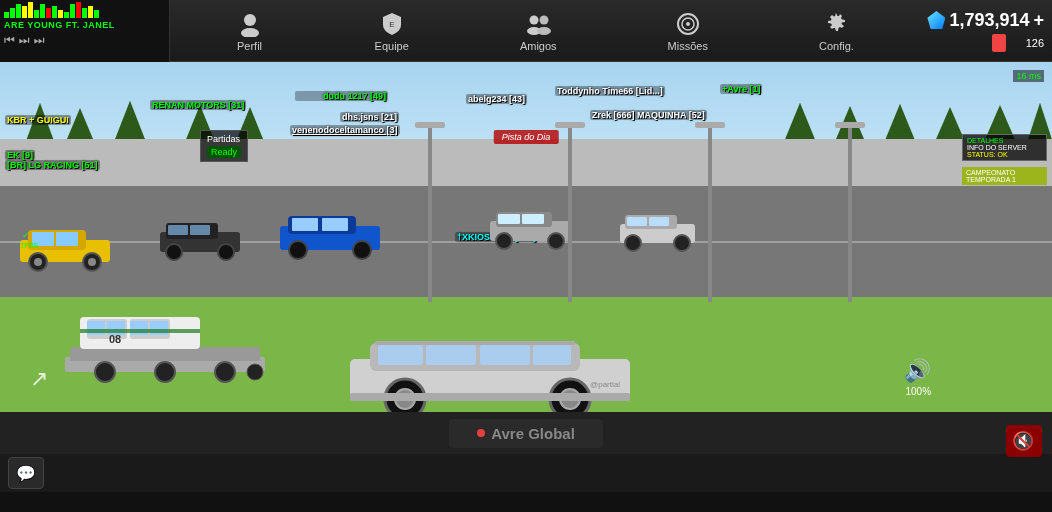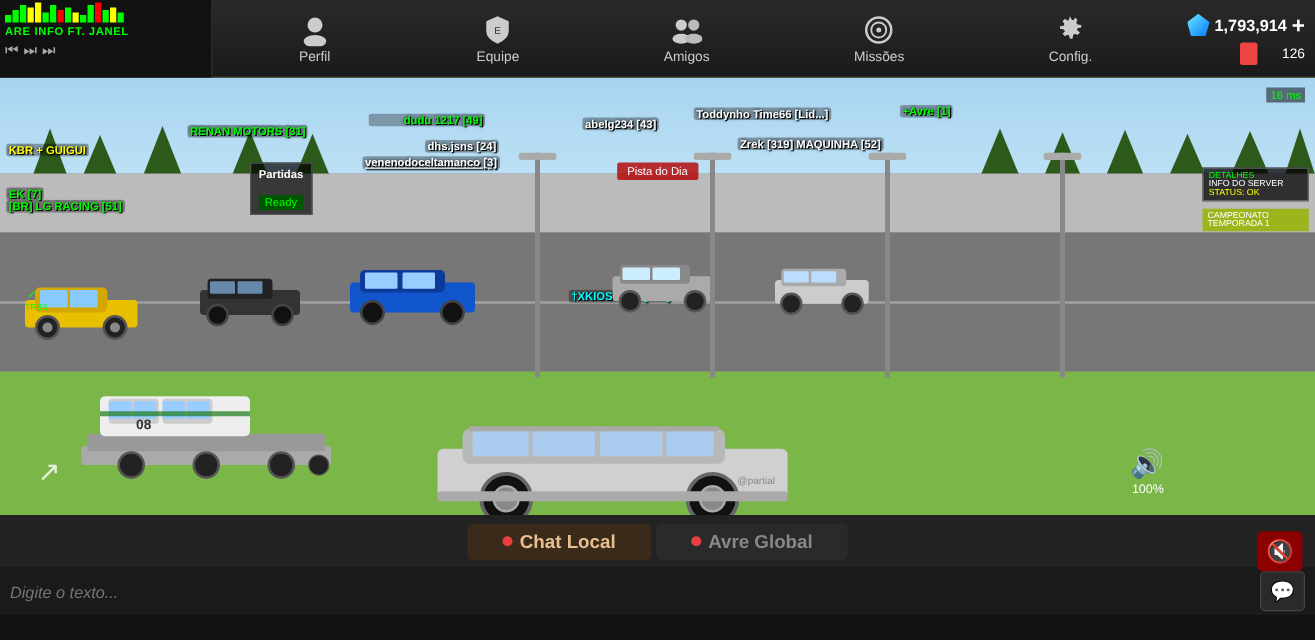--- a/index.html
+++ b/index.html
@@ -114,21 +114,21 @@
       gap: 4px;
     }
     #fuel-row {
       display: flex;
       align-items: center;
       gap: 20px;
     }
 
     .currency-val {
       color: #fff;
-      font-size: 13px;
+      font-size: 18px;
       font-weight: bold;
     }
     .currency-small {
       color: #fff;
       font-size: 11px;
     }
 
     .diamond-icon {
       width: 18px;
       height: 18px;
@@ -359,20 +359,21 @@
       position: absolute;
       top: 68px;
       left: 50%;
       transform: translateX(-50%);
       background: rgba(180,0,0,0.8);
       color: #fff;
       font-size: 9px;
       padding: 2px 8px;
       border-radius: 2px;
       z-index: 20;
+      font-style: italic;
     }
 
     
     #info-box-1 {
       position: absolute;
       top: 72px;
       right: 5px;
       background: rgba(0,0,0,0.7);
       border: 1px solid #666;
       color: #fff;
@@ -412,21 +413,21 @@
       <span class="eq-bar red" style="height:10px"></span>
       <span class="eq-bar" style="height:12px"></span>
       <span class="eq-bar yellow" style="height:8px"></span>
       <span class="eq-bar" style="height:6px"></span>
       <span class="eq-bar" style="height:14px"></span>
       <span class="eq-bar red" style="height:16px"></span>
       <span class="eq-bar" style="height:10px"></span>
       <span class="eq-bar yellow" style="height:12px"></span>
       <span class="eq-bar" style="height:8px"></span>
     </div>
-    <div id="song-title">ARE INFO FT. JANEL</div>
+    <div id="song-title">ARE YOUNG FT. JANEL</div>
     <div id="music-controls">
       <button class="music-btn">⏮</button>
       <button class="music-btn">⏭</button>
       <button class="music-btn">⏭</button>
     </div>
   </div>
 
   <div id="nav-items">
     <div class="nav-item">
       <div class="nav-icon">
@@ -562,36 +563,36 @@
     </div>
   </div>
 
   <div id="ground" style="background:#7ab648;"></div>
 
   <div id="pista-banner">
     <span>Pista do Dia</span>
   </div>
 
   <div id="partidas-popup">
-    <div style="color:#fff;font-size:9px;margin-bottom:12px;font-weight:bold;">Partidas</div>
+    <div style="color:#fff;font-size:9px;margin-bottom:2px;">Partidas</div>
     <div style="color:#0f0;font-size:9px;text-align:center;background:#005500;padding:1px 4px;">Ready</div>
   </div>
 
   <div class="player-label" style="left:150px; top:38px;">RENAN MOTORS [31]</div>
   <div class="player-label yellow-label" style="left:5px; top:53px;">KBR + GUIGUI</div>
   <div class="player-label" style="left:5px; top:62px;margin-top:36px;">[BR] LG RACING [51]</div>
   <div class="player-label" style="left:295px; top:29px;padding-left:28px;">dudu 1217 [49]</div>
-  <div class="player-label white-label" style="left:340px; top:50px;">dhs.jsns [24]</div>
+  <div class="player-label white-label" style="left:340px; top:50px;">dhs.jsns [21]</div>
   <div class="player-label white-label" style="left:290px; top:63px;text-decoration:underline;">venenodoceltamanco [3]</div>
   <div class="player-label white-label" style="left:466px; top:32px;">abelg234 [43]</div>
   <div class="player-label white-label" style="left:555px; top:24px;">Toddynho Time66 [Lid...]</div>
   <div class="player-label" style="left:720px; top:22px;">+Avre [1]</div>
-  <div class="player-label white-label" style="left:590px; top:48px;">Zrek [319] MAQUINHA [52]</div>
+  <div class="player-label white-label" style="left:590px; top:48px;">Zrek [666] MAQUINHA [52]</div>
   <div class="player-label cyan-label" style="left:455px; top:170px;">†XKIOSHI X† [166]</div>
-  <div class="player-label" style="left:5px; top:88px;">EK [7]</div>
+  <div class="player-label" style="left:5px; top:88px;">EK [9]</div>
 
   <svg style="position:absolute;top:60px;left:0;width:100%;height:100%;pointer-events:none;">
 
     <g transform="translate(20, 100)">
       <rect x="0" y="18" width="90" height="22" fill="#e8c000" rx="3"></rect>
       <rect x="8" y="8" width="58" height="20" fill="#d4a800" rx="4"></rect>
       <rect x="12" y="10" width="22" height="14" fill="#88ccff" rx="1"></rect>
       <rect x="36" y="10" width="22" height="14" fill="#88ccff" rx="1"></rect>
       <circle cx="18" cy="40" r="9" fill="#222" stroke="#555" stroke-width="2"></circle>
       <circle cx="72" cy="40" r="9" fill="#222" stroke="#555" stroke-width="2"></circle>
@@ -717,29 +718,24 @@
   </div>
 </div>
 
 <div id="bottom-bar">
 
   <div id="mute-btn">
     <span style="color:#fff;font-size:18px;">🔇</span>
   </div>
 
   <div id="chat-tabs">
-    <div class="chat-tab active">
-      <div class="tab-dot"></div>
-      <span>Chat Local</span>
-    </div>
     <div class="chat-tab inactive">
       <div class="tab-dot"></div>
       <span>Avre Global</span>
     </div>
   </div>
 
   <div id="chat-input-row">
-    <input id="chat-input" type="text" placeholder="Digite o texto..." style="">
     <div id="chat-send-btn">
       <span>💬</span>
     </div>
   </div>
 </div>
 
 </body></html>

